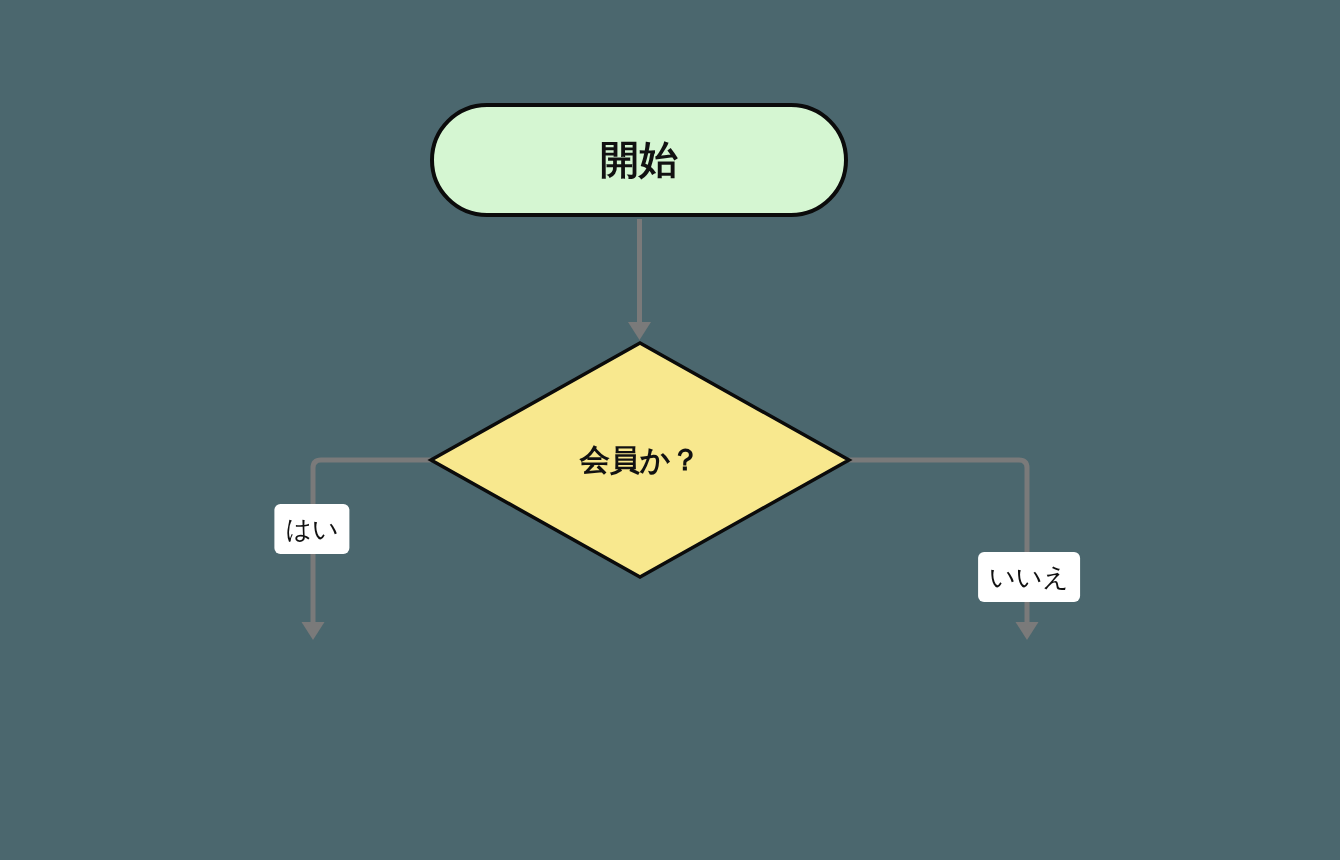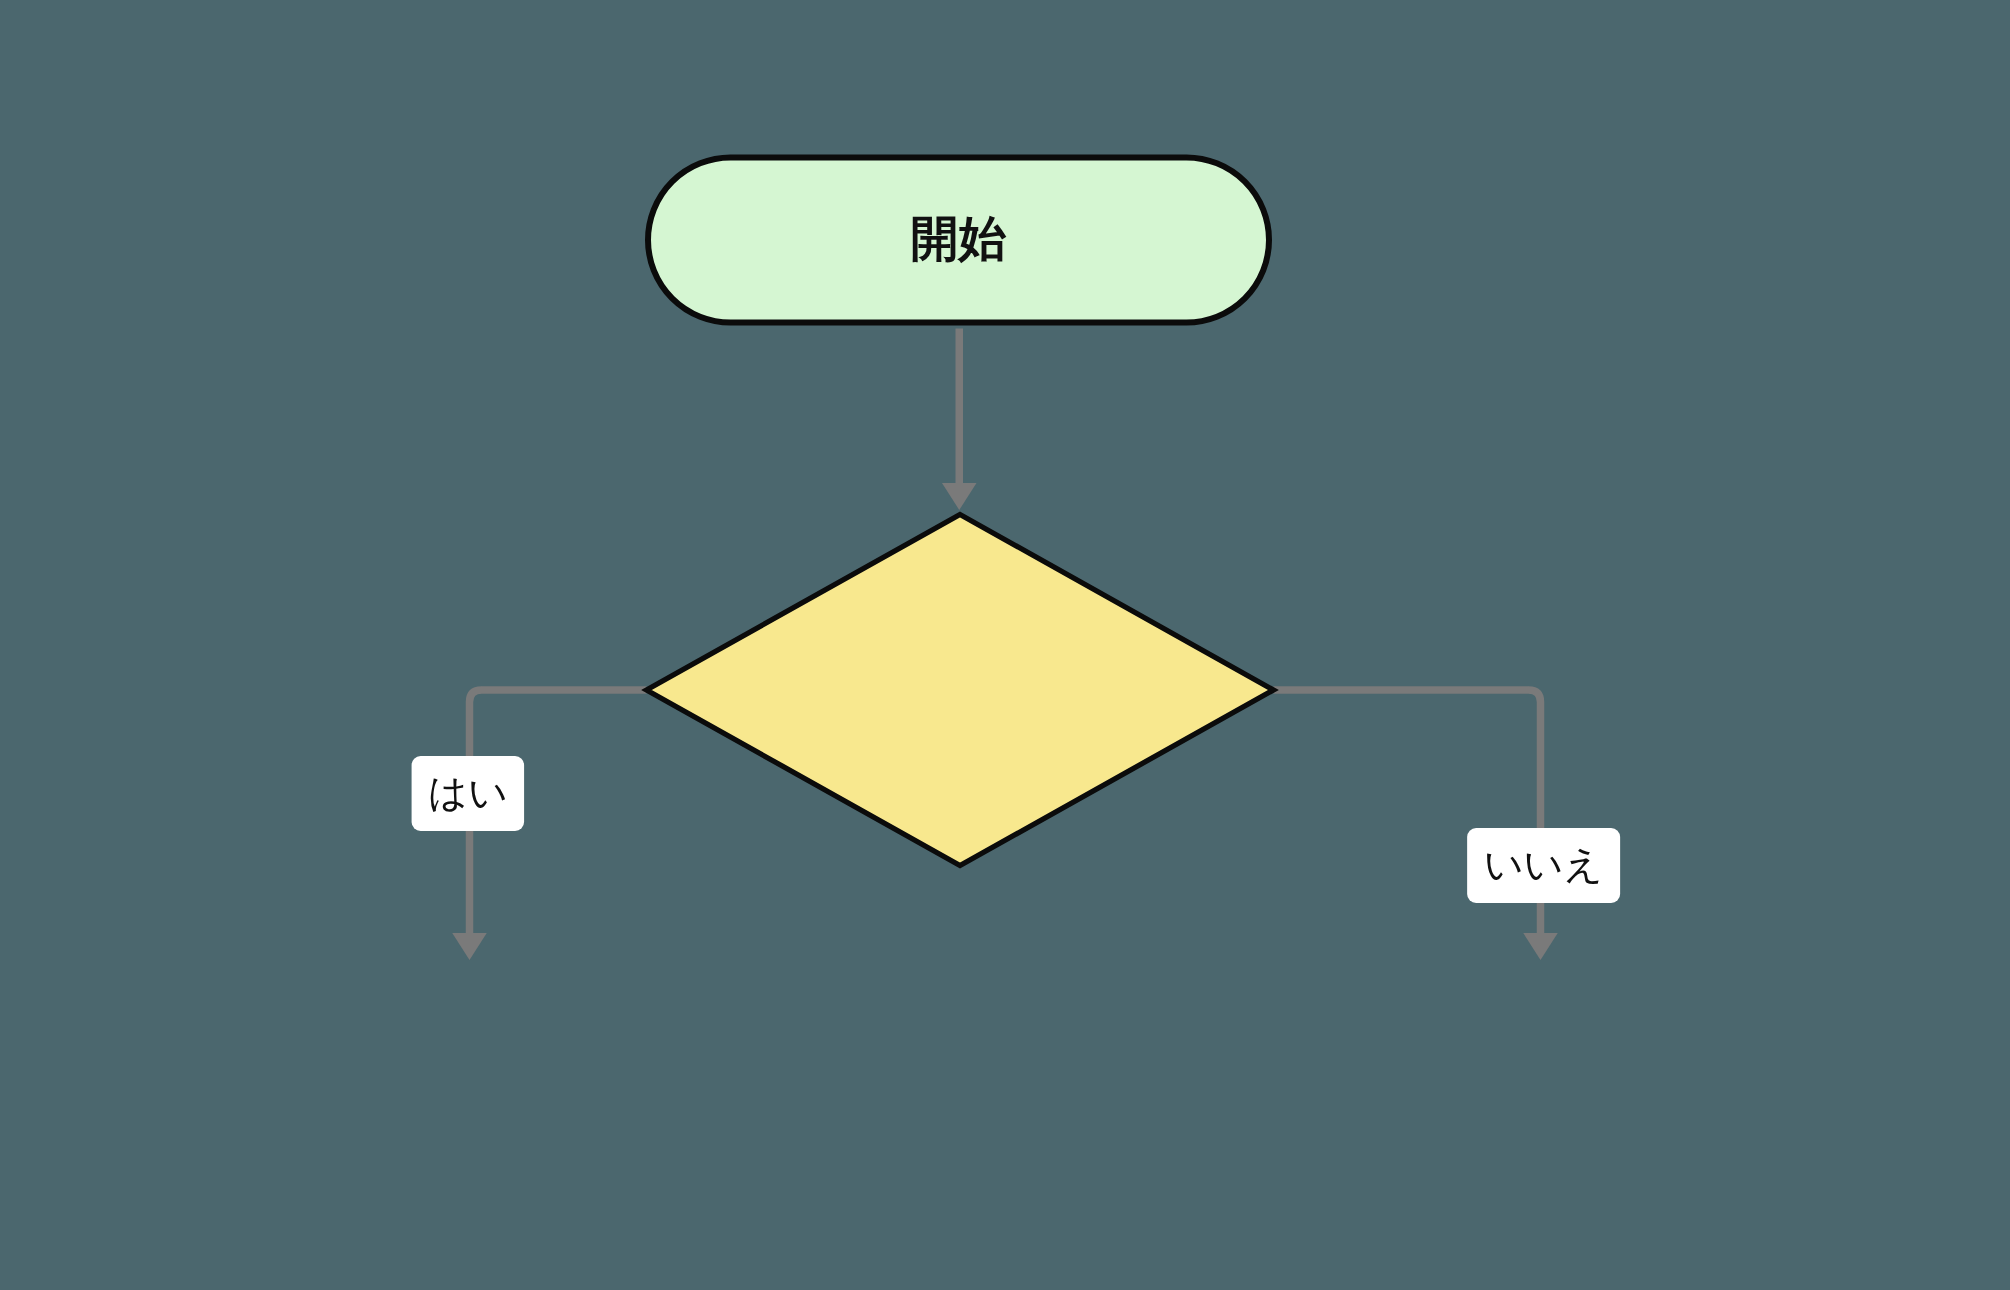--- a/index.html
+++ b/index.html
@@ -40,21 +40,21 @@
     stroke-width: 3.5;
   }
 
   .node {
     position: absolute;
     display: flex;
     align-items: center;
     justify-content: center;
     color: var(--text);
     font-weight: bold;
-    font-size: 32px;
+    font-size: 39px;
     text-align: center;
   }
   .stadium {
     left: 430px; top: 103px;
     width: 418px; height: 114px;
     background: var(--start-fill);
     border: 4px solid var(--node-border);
     border-radius: 60px;
   }
   .proc {
@@ -103,20 +103,21 @@
     <polygon class="arrow-head" points="301.5,622 324.5,622 313,640"></polygon>
 
     <path class="edge-path" d="M 849 460 L 1019 460 Q 1027 460 1027 468 L 1027 624"></path>
     <polygon class="arrow-head" points="1015.5,622 1038.5,622 1027,640"></polygon>
 
     <polygon class="diamond-shape" points="640,343 849,460 640,577 431,460"></polygon>
   </svg>
 
   <div class="node stadium">開始</div>
 
+  <div class="diamond-label">会員か？</div>
 
   <div class="edge-label edge-label-yes">はい</div>
 
   <div class="edge-label edge-label-no">いいえ</div>
 
 
 
 </div>
 
 </body></html>

